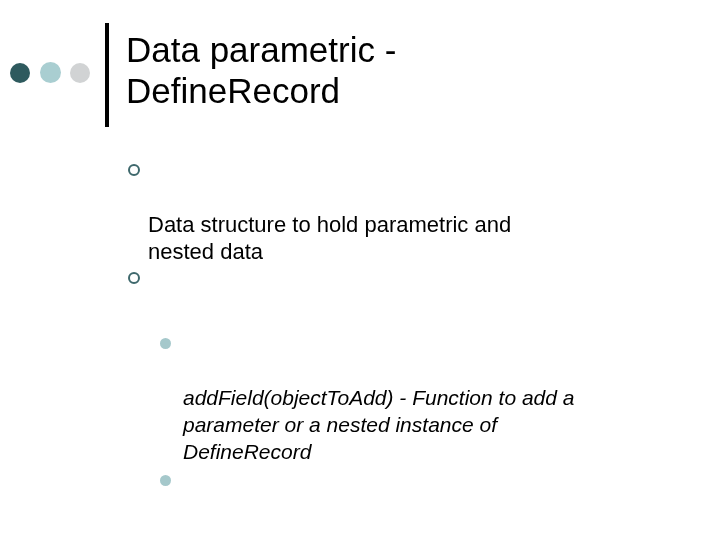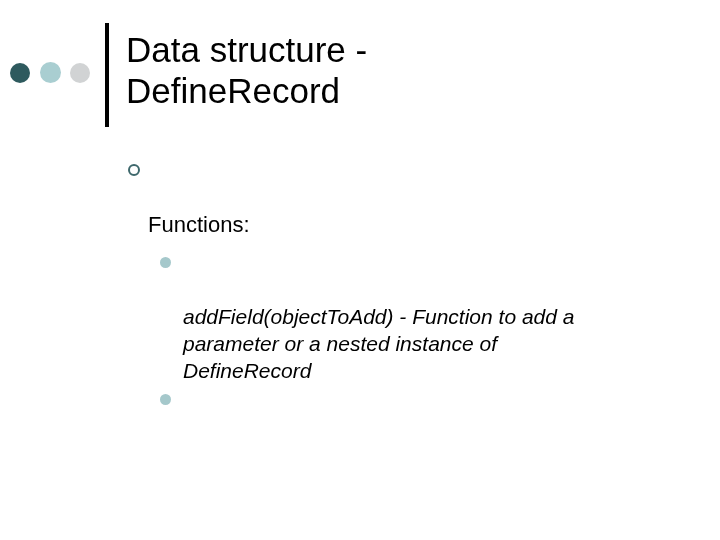--- a/index.html
+++ b/index.html
@@ -95,29 +95,33 @@
 <body>
 
 <div class="slide">
 
   <span class="deco-circle deco-dark"></span>
   <span class="deco-circle deco-teal"></span>
   <span class="deco-circle deco-gray"></span>
 
   <div class="title-rule"></div>
 
-  <h1 class="slide-title" style="margin:0">Data structure -
+  <h1 class="slide-title" style="margin:0">Data parametric -
 DefineRecord</h1>
 
   <div class="content">
 
+    <div class="li1">
+      <span class="ring"></span>
+      <span>Data structure to hold parametric and
+nested data</span>
+    </div>
 
     <div class="li1">
       <span class="ring"></span>
-      <span>Functions:</span>
     </div>
 
     <div class="sub-list">
 
       <div class="li2">
         <span class="dot"></span>
         <span>addField(objectToAdd) - Function to add a
 parameter or a nested instance of
 DefineRecord</span>
       </div>

